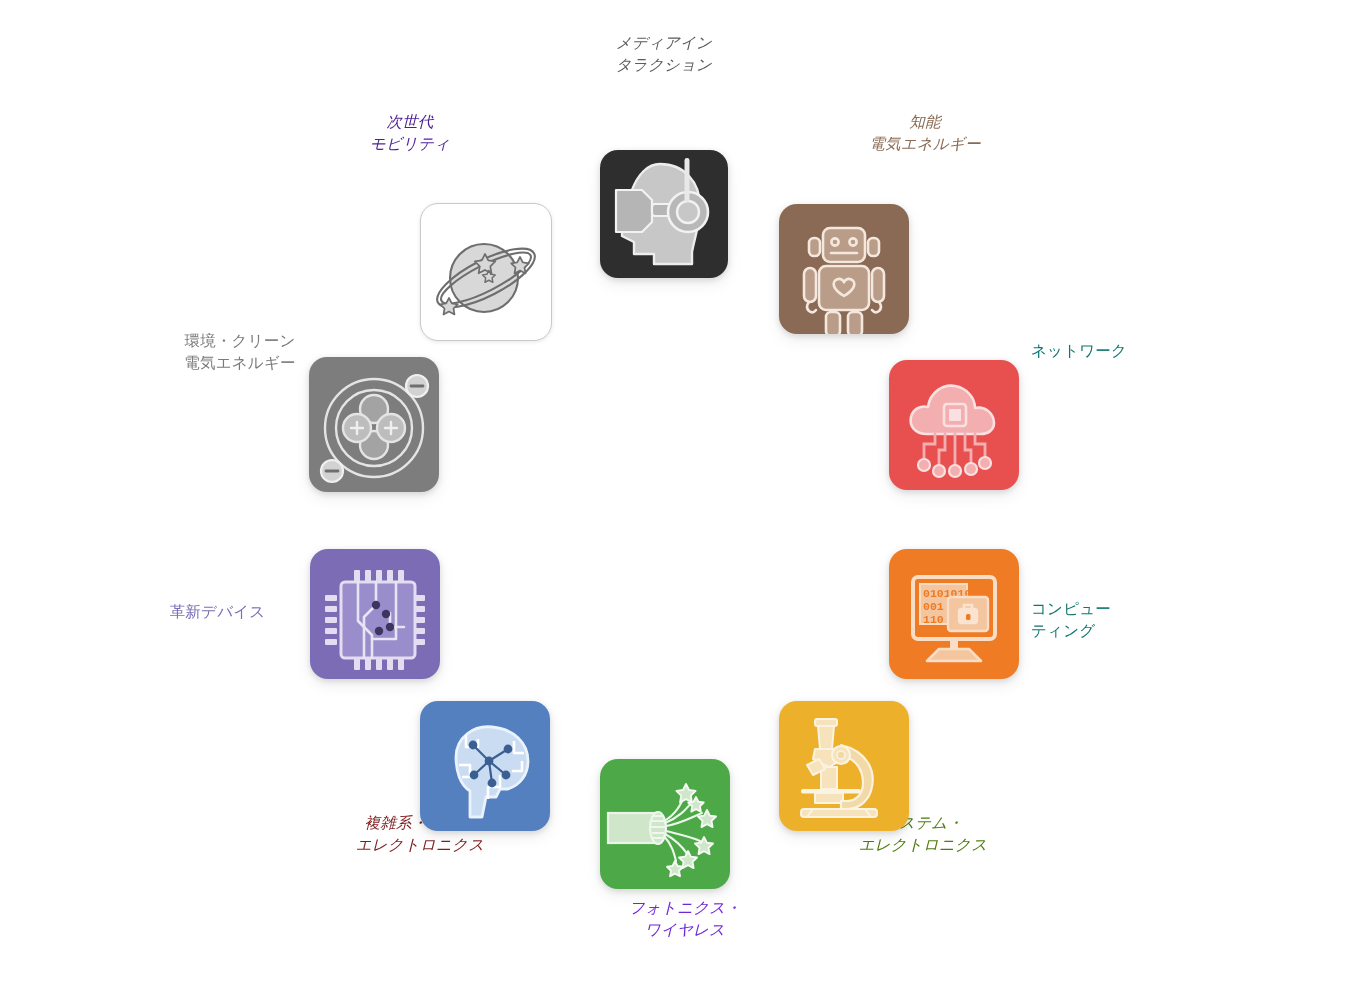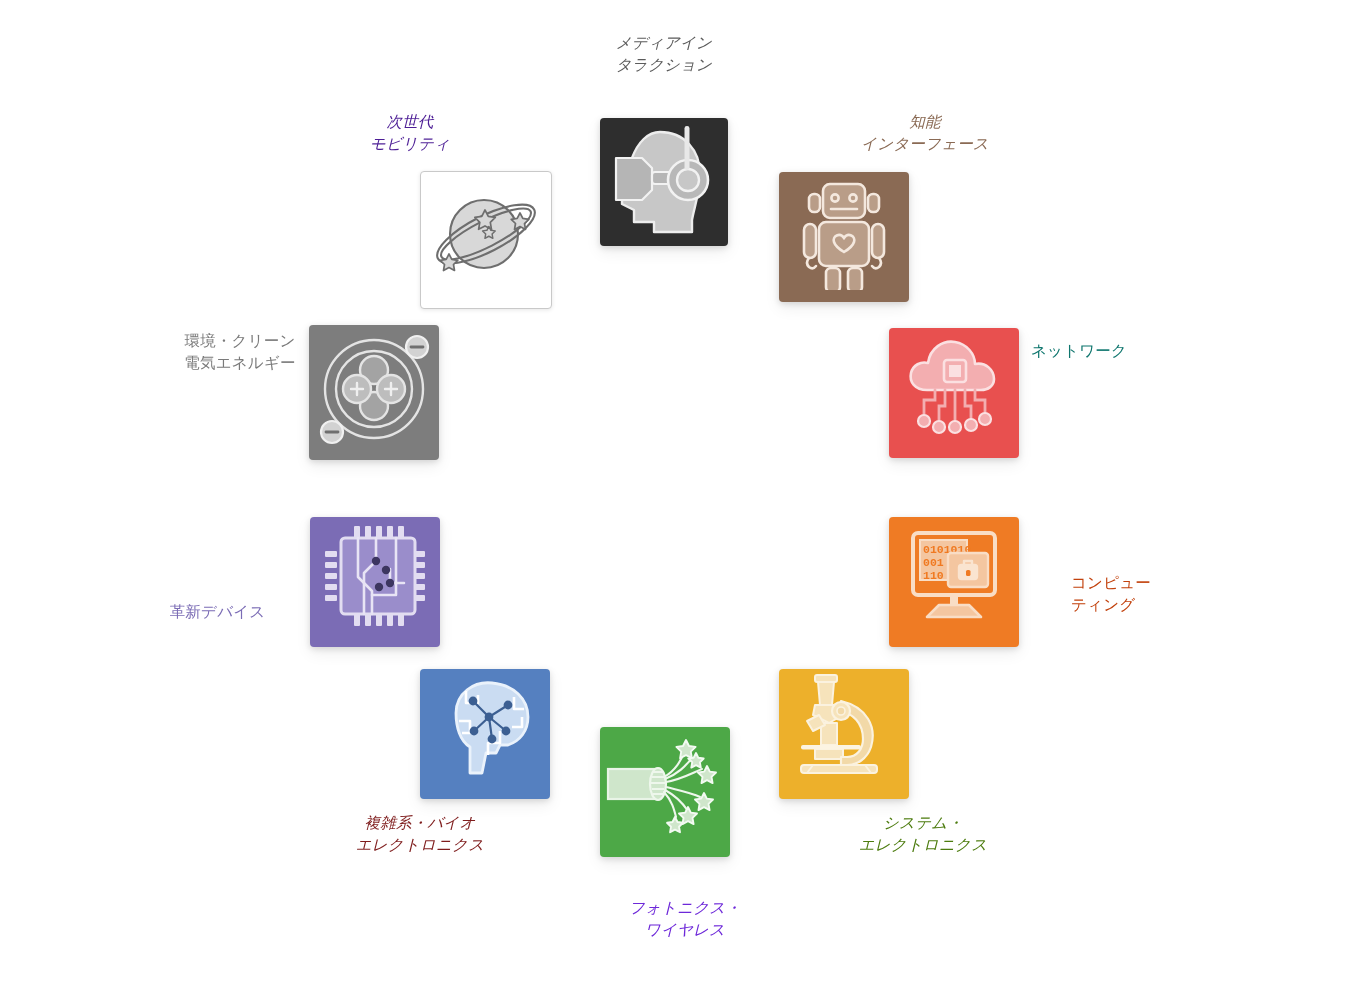--- a/index.html
+++ b/index.html
@@ -17,26 +17,27 @@
   }
   #stage {
     position: absolute;
     inset: 0;
   }
   .node {
     position: absolute;
   }
   .tile {
     position: absolute;
-    border-radius: 4px;
+    border-radius: 18px;
     box-shadow: 0 2px 6px rgba(0,0,0,0.13), 0 6px 16px rgba(0,0,0,0.07);
     display: flex;
-    align-items: flex-start;
+    align-items: flex-end;
     justify-content: center;
     overflow: hidden;
+    margin-top: 32px;
   }
   .tile.plain {
     background: #ffffff;
     border: 1px solid #c9c9c9;
     box-shadow: 0 1px 4px rgba(0,0,0,0.10);
   }
   .tile svg { display: block; }
   .label {
     position: absolute;
     font-size: 15.5px;
@@ -88,21 +89,21 @@
           <path d="M71 56 l2.4 4.6 5.1.7 -3.7 3.6 .9 5.1 -4.7-2.4 -4.6 2.4 .9-5.1 -3.7-3.6 5.1-.7 Z" transform="translate(-4,0) scale(0.85) translate(10,8)"></path>
           <path d="M96 41 l2.8 5.4 6 .9 -4.3 4.2 1 6 -5.5-2.9 -5.5 2.9 1-6 -4.3-4.2 6-.9 Z"></path>
           <path d="M25 82 l2.8 5.4 6 .9 -4.3 4.2 1 6 -5.5-2.9 -5.5 2.9 1-6 -4.3-4.2 6-.9 Z"></path>
         </g>
       </svg>
     </div>
   </div>
 
   <div class="node">
     <div class="label c" style="left:830px; top:111px; width:190px; color:#8a6a54;">知能
-インターフェース</div>
+電気エネルギー</div>
     <div class="tile" style="left:779px; top:172px; width:130px; height:130px; background:#8a6a54;">
       <svg width="118" height="118" viewBox="0 0 118 118">
         <g fill="#b99d88" stroke="#f4e8de" stroke-width="2.6" stroke-linejoin="round">
           <rect x="38" y="12" width="42" height="34" rx="7"></rect>
           <rect x="24" y="22" width="11" height="18" rx="5"></rect>
           <rect x="83" y="22" width="11" height="18" rx="5"></rect>
           <rect x="34" y="50" width="50" height="44" rx="7"></rect>
           <rect x="19" y="52" width="12" height="34" rx="6"></rect>
           <rect x="87" y="52" width="12" height="34" rx="6"></rect>
           <rect x="41" y="96" width="14" height="24" rx="5"></rect>
@@ -166,21 +167,21 @@
           <circle cx="105" cy="22" r="11" fill="#d2d2d2" stroke="#f0f0f0" stroke-width="2.2"></circle>
           <path d="M99 22 L111 22" stroke="#6f6f6f" stroke-width="2.8" stroke-linecap="round"></path>
           <circle cx="20" cy="107" r="11" fill="#d2d2d2" stroke="#f0f0f0" stroke-width="2.2"></circle>
           <path d="M14 107 L26 107" stroke="#6f6f6f" stroke-width="2.8" stroke-linecap="round"></path>
         </g>
       </svg>
     </div>
   </div>
 
   <div class="node">
-    <div class="label l" style="left:1031px; top:572px; width:160px; color:#c2410c;margin-left:40px;">コンピュー
+    <div class="label l" style="left:1031px; top:598px; width:160px; color:#0f766e;">コンピュー
 ティング</div>
     <div class="tile" style="left:889px; top:517px; width:130px; height:130px; background:#ef7b24;">
       <svg width="118" height="118" viewBox="0 0 118 118">
         <rect x="18" y="16" width="82" height="62" rx="5" fill="none" stroke="#f9ddc5" stroke-width="4"></rect>
         <rect x="25" y="23" width="47" height="40" fill="#f4c6a0" stroke="#f9ddc5" stroke-width="2"></rect>
         <g fill="#f07a22" font-family="'Liberation Mono', monospace" font-size="11.5" font-weight="bold">
           <text x="28" y="36">0101010</text>
           <text x="28" y="49">001</text>
           <text x="28" y="62">110</text>
         </g>

